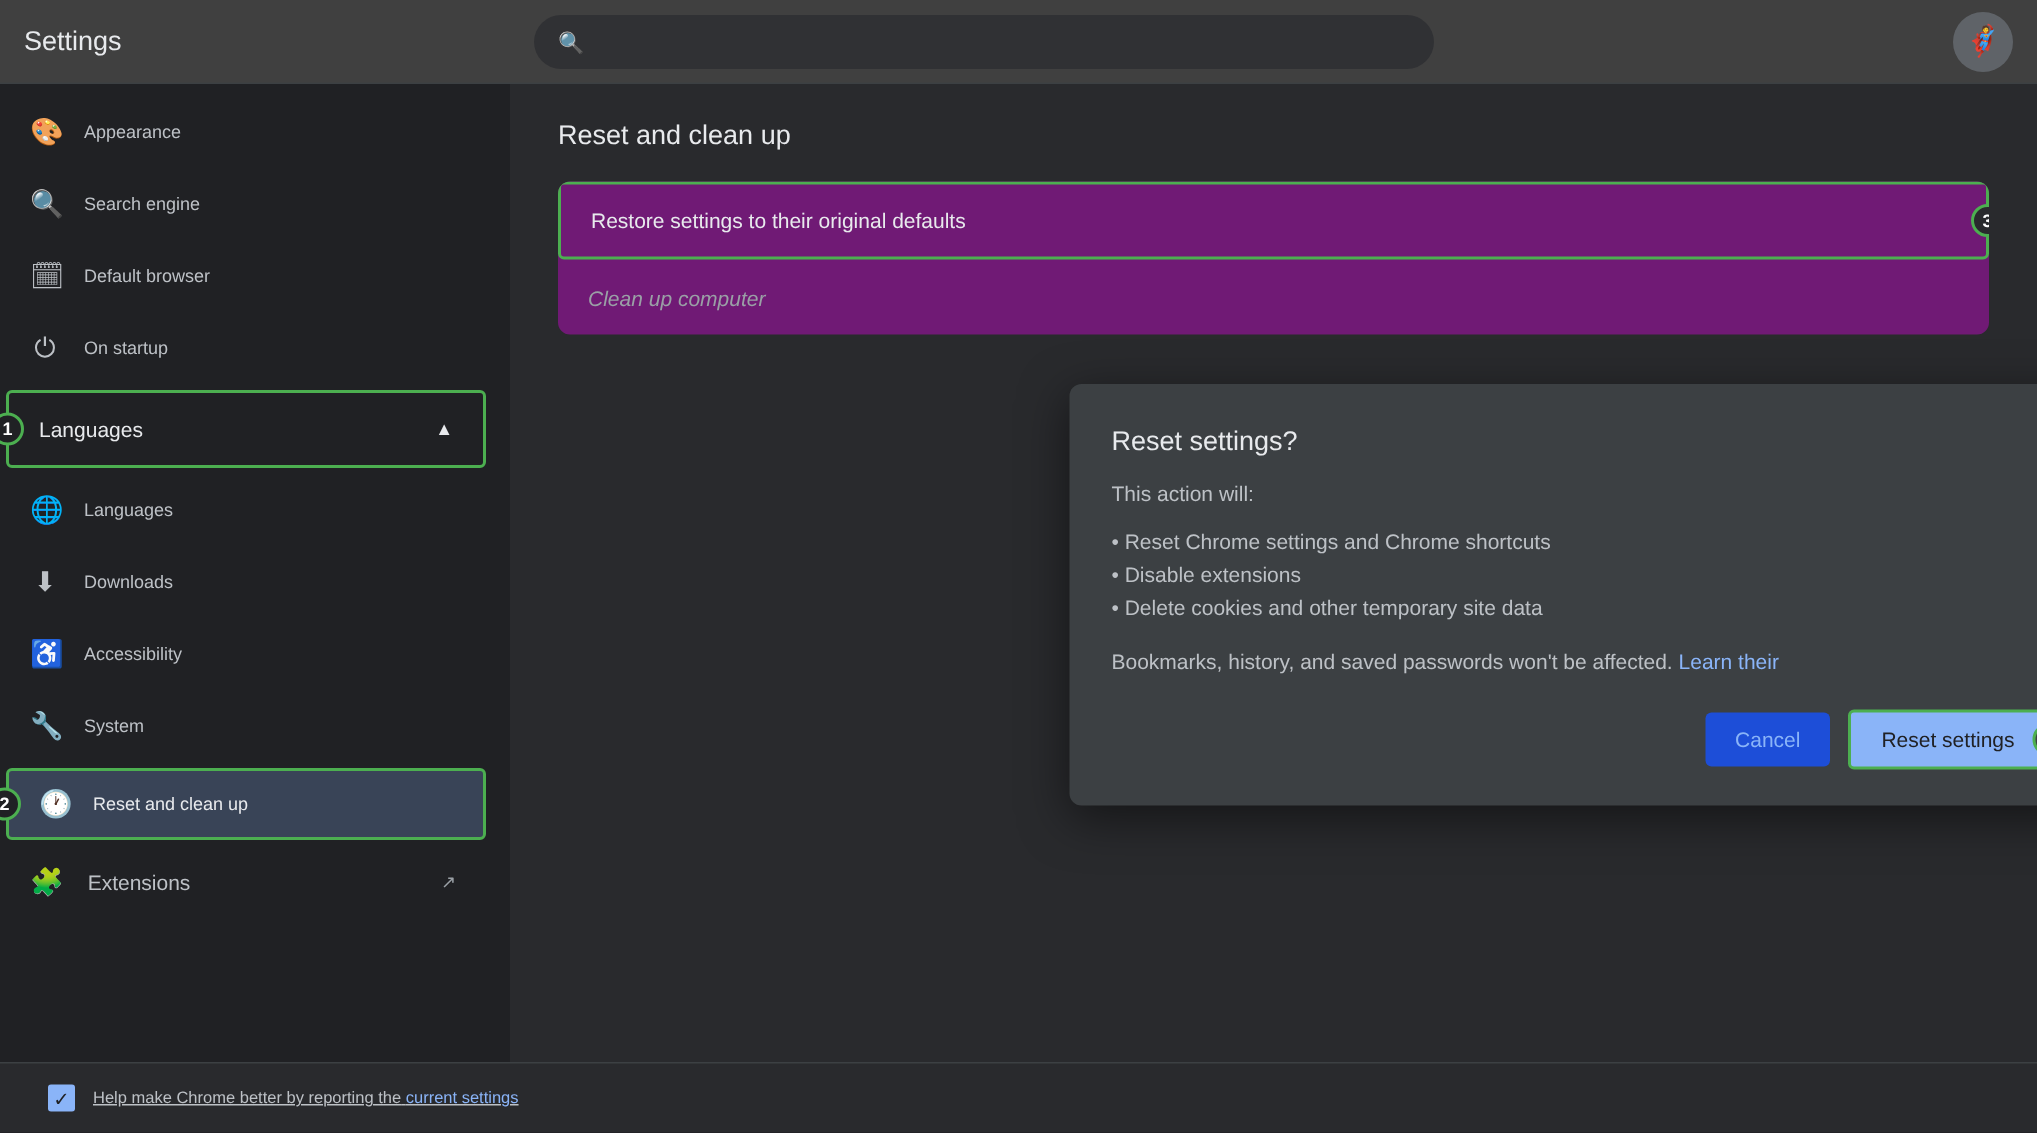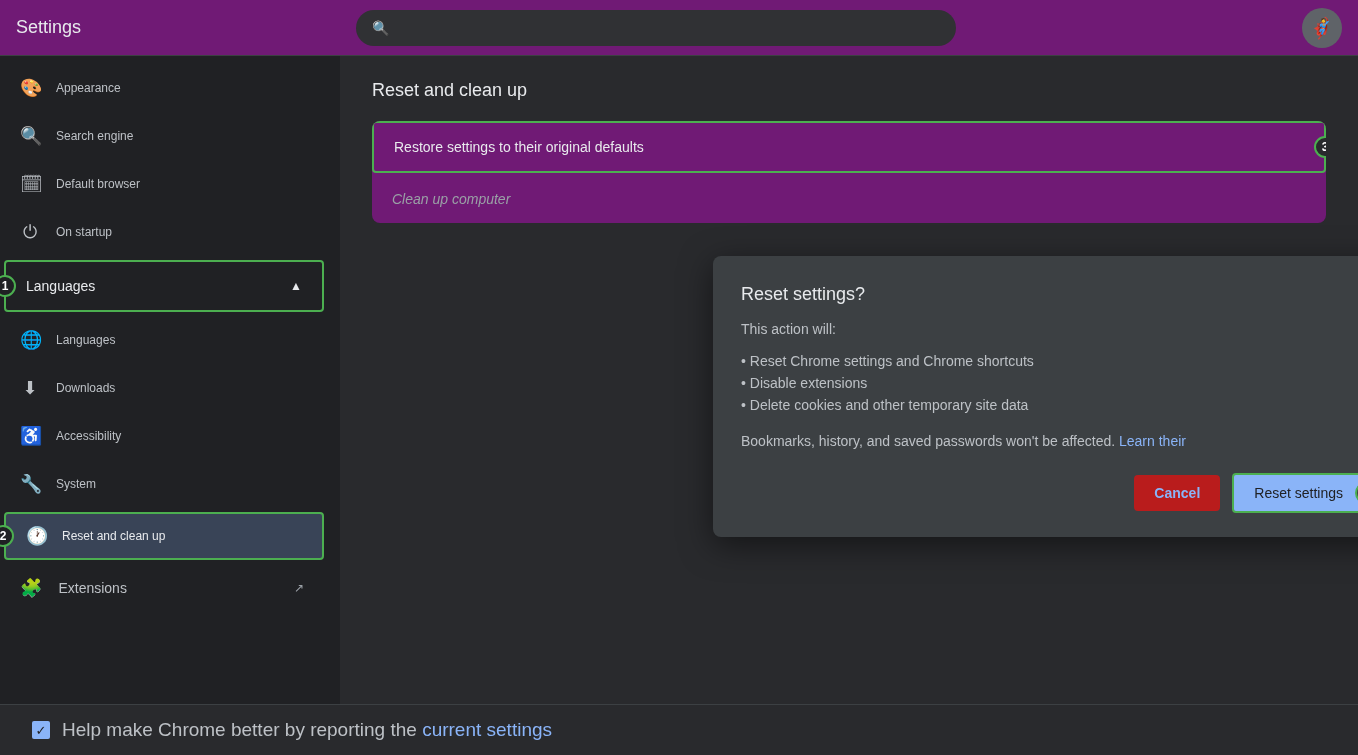--- a/index.html
+++ b/index.html
@@ -10,21 +10,21 @@
       font-size: 14px;
       width: 1358px;
       height: 755px;
       overflow: hidden;
       display: flex;
       flex-direction: column;
     }
 
     
     .header {
-      background: #701a75;
+      background: #404040;
       height: 56px;
       display: flex;
       align-items: center;
       padding: 0 16px;
       flex-shrink: 0;
       border-bottom: 1px solid #3c4043;
     }
     .header-title {
       font-size: 18px;
       font-weight: 500;
@@ -261,25 +261,25 @@
     }
 
     .dialog-footer {
       display: flex;
       justify-content: flex-end;
       gap: 12px;
       align-items: center;
     }
 
     .btn-cancel {
-      background: #b91c1c;
+      background: #1d4ed8;
       border: none;
       color: #8ab4f8;
       font-size: 14px;
-      font-weight: 700;
+      font-weight: 400;
       padding: 10px 20px;
       border-radius: 4px;
       cursor: pointer;
     }
 
     .btn-reset {
       background: #8ab4f8;
       border: none;
       color: #202124;
       font-size: 14px;
@@ -307,22 +307,23 @@
       border-radius: 2px;
       display: flex;
       align-items: center;
       justify-content: center;
       color: #202124;
       font-size: 13px;
       flex-shrink: 0;
       cursor: pointer;
     }
     .bottom-text {
-      font-size: 19px;
-      color: #bdc1c6;
+      font-size: 11px;
+      color: #bdc1c6;
+      text-decoration: underline;
     }
     .bottom-text a {
       color: #8ab4f8;
       text-decoration: none;
     }
   </style>
 </head>
 <body>
 
 <div class="header">

